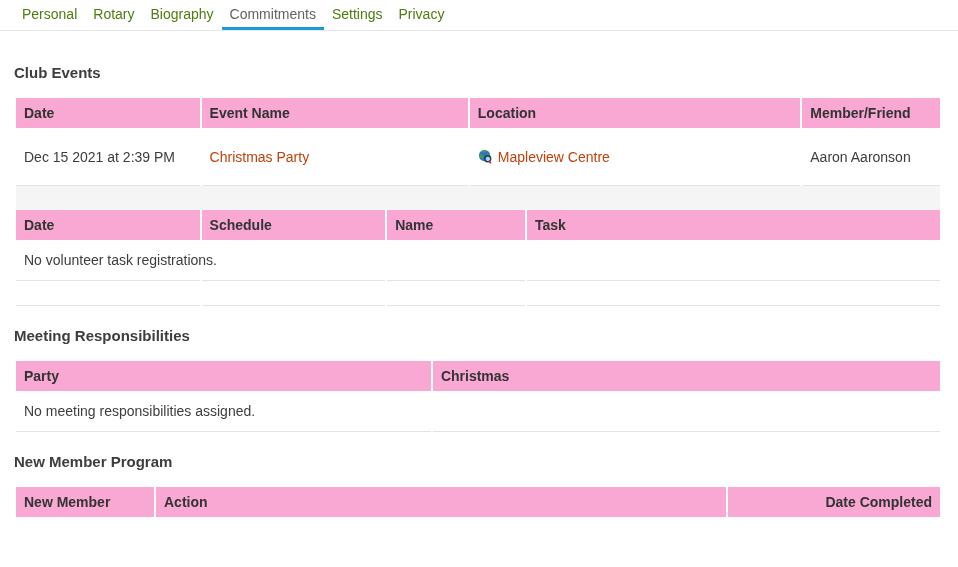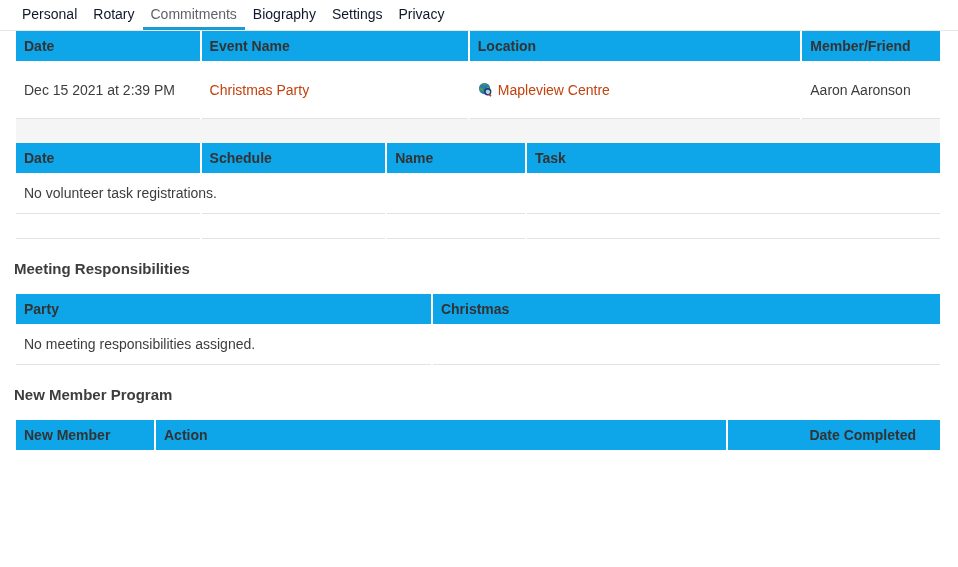--- a/index.html
+++ b/index.html
@@ -18,21 +18,21 @@
     display: flex;
     align-items: stretch;
     padding-left: 14px;
     border-bottom: 1px solid #e7e7e7;
     height: 31px;
   }
   .tab {
     display: flex;
     align-items: center;
     padding: 0 8px;
-    color: #0f172a;
+    color: #4d7c0f;
     cursor: pointer;
     border-bottom: 3px solid transparent;
     font-size: 14px;
     white-space: nowrap;
   }
   .tab.active {
     color: #5f6368;
     border-bottom-color: #1c9ad6;
   }
 
@@ -48,21 +48,21 @@
   }
   .section-title.first { margin-top: 33px; }
 
   table {
     width: 100%;
     border-collapse: separate;
     border-spacing: 2px 0;
     table-layout: fixed;
   }
   th {
-    background: #0ea5e9;
+    background: #f9a8d4;
     text-align: left;
     font-weight: bold;
     font-size: 14px;
     color: #333333;
     padding: 0 8px;
     height: 30px;
   }
   td {
     padding: 12px 8px;
     border-bottom: 1px solid #e3e3e3;
@@ -81,36 +81,37 @@
   tr.spacer-row td { height: 12px; }
 
   a.link {
     color: #c2410c;
     text-decoration: none;
     cursor: pointer;
   }
   .loc-cell { display: flex; align-items: center; gap: 5px; height: 33px; }
   .globe-icon { width: 15px; height: 15px; flex: 0 0 auto; display: inline-block; }
 
-  th.right, td.right { text-align: right; padding-right: 24px; }
+  th.right, td.right { text-align: right; padding-right: 8px; }
 </style>
 </head>
 <body>
 
 <nav class="tabbar">
   <div class="tab">Personal</div>
   <div class="tab">Rotary</div>
+  <div class="tab">Biography</div>
   <div class="tab active">Commitments</div>
-  <div class="tab">Biography</div>
   <div class="tab">Settings</div>
   <div class="tab">Privacy</div>
 </nav>
 
 <main class="content">
 
+  <h2 class="section-title first">Club Events</h2>
   <table>
     <colgroup>
       <col style="width:20%">
         <col style="width:29%">
         <col style="width:36%">
         <col style="width:15%">
     </colgroup>
     <tbody>
         <tr>
       <th>Date</th>

